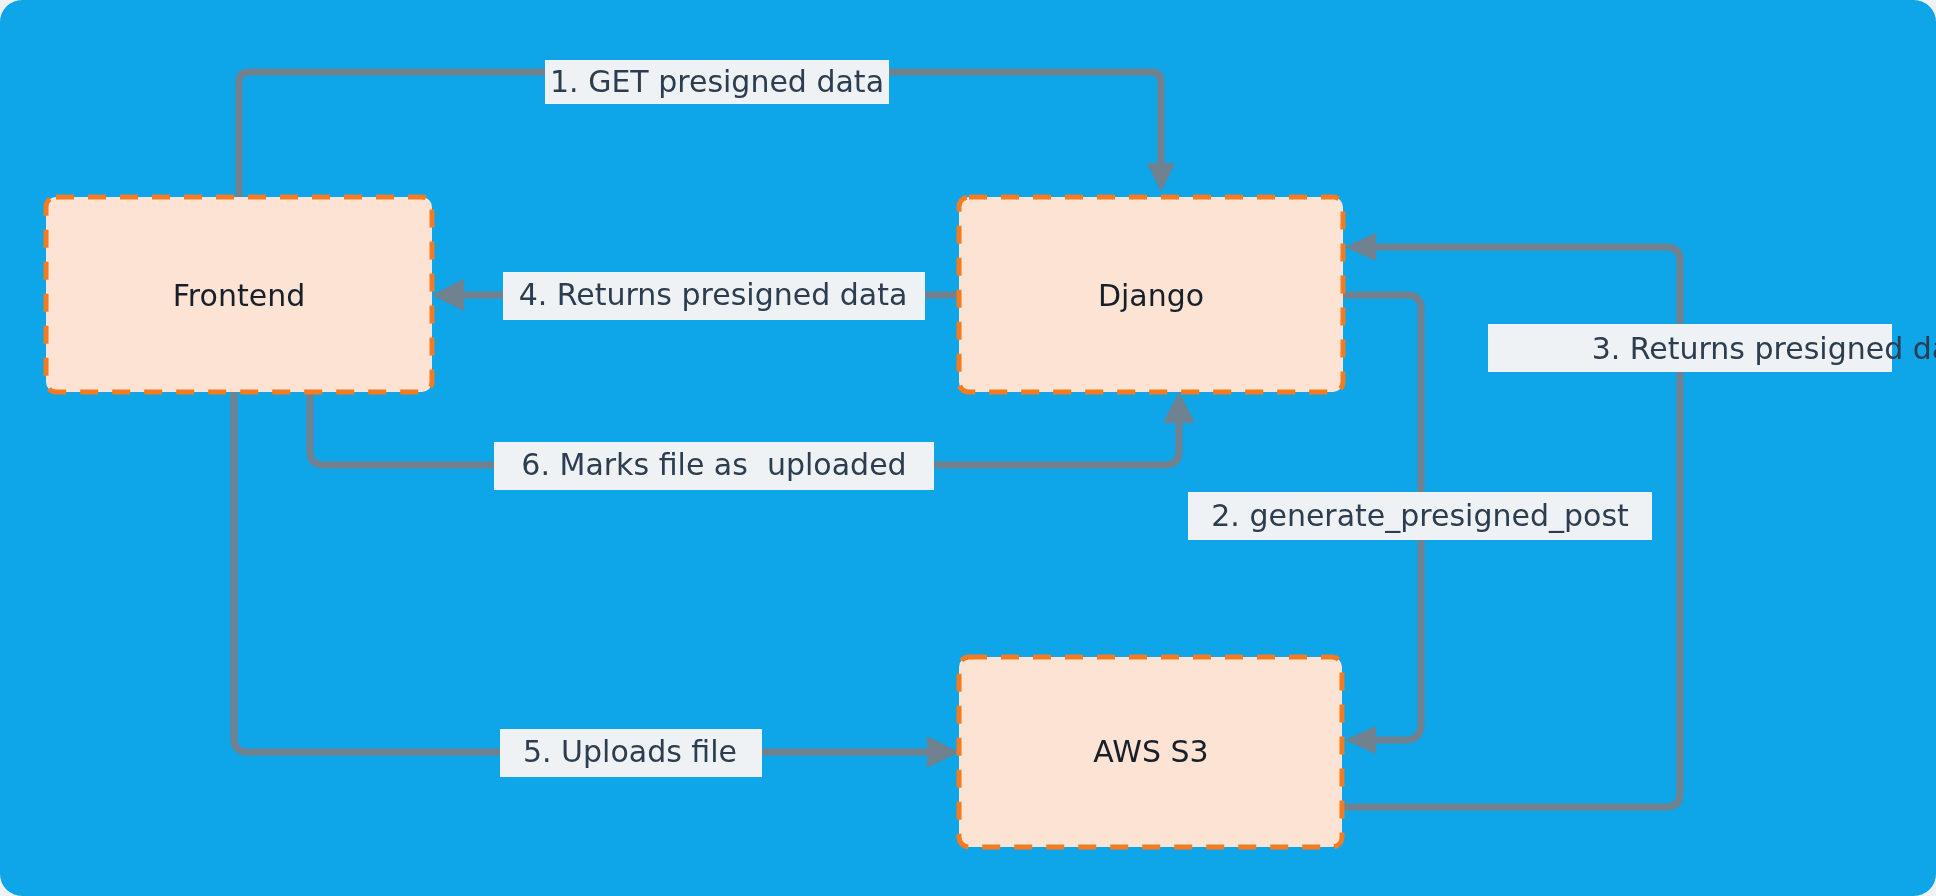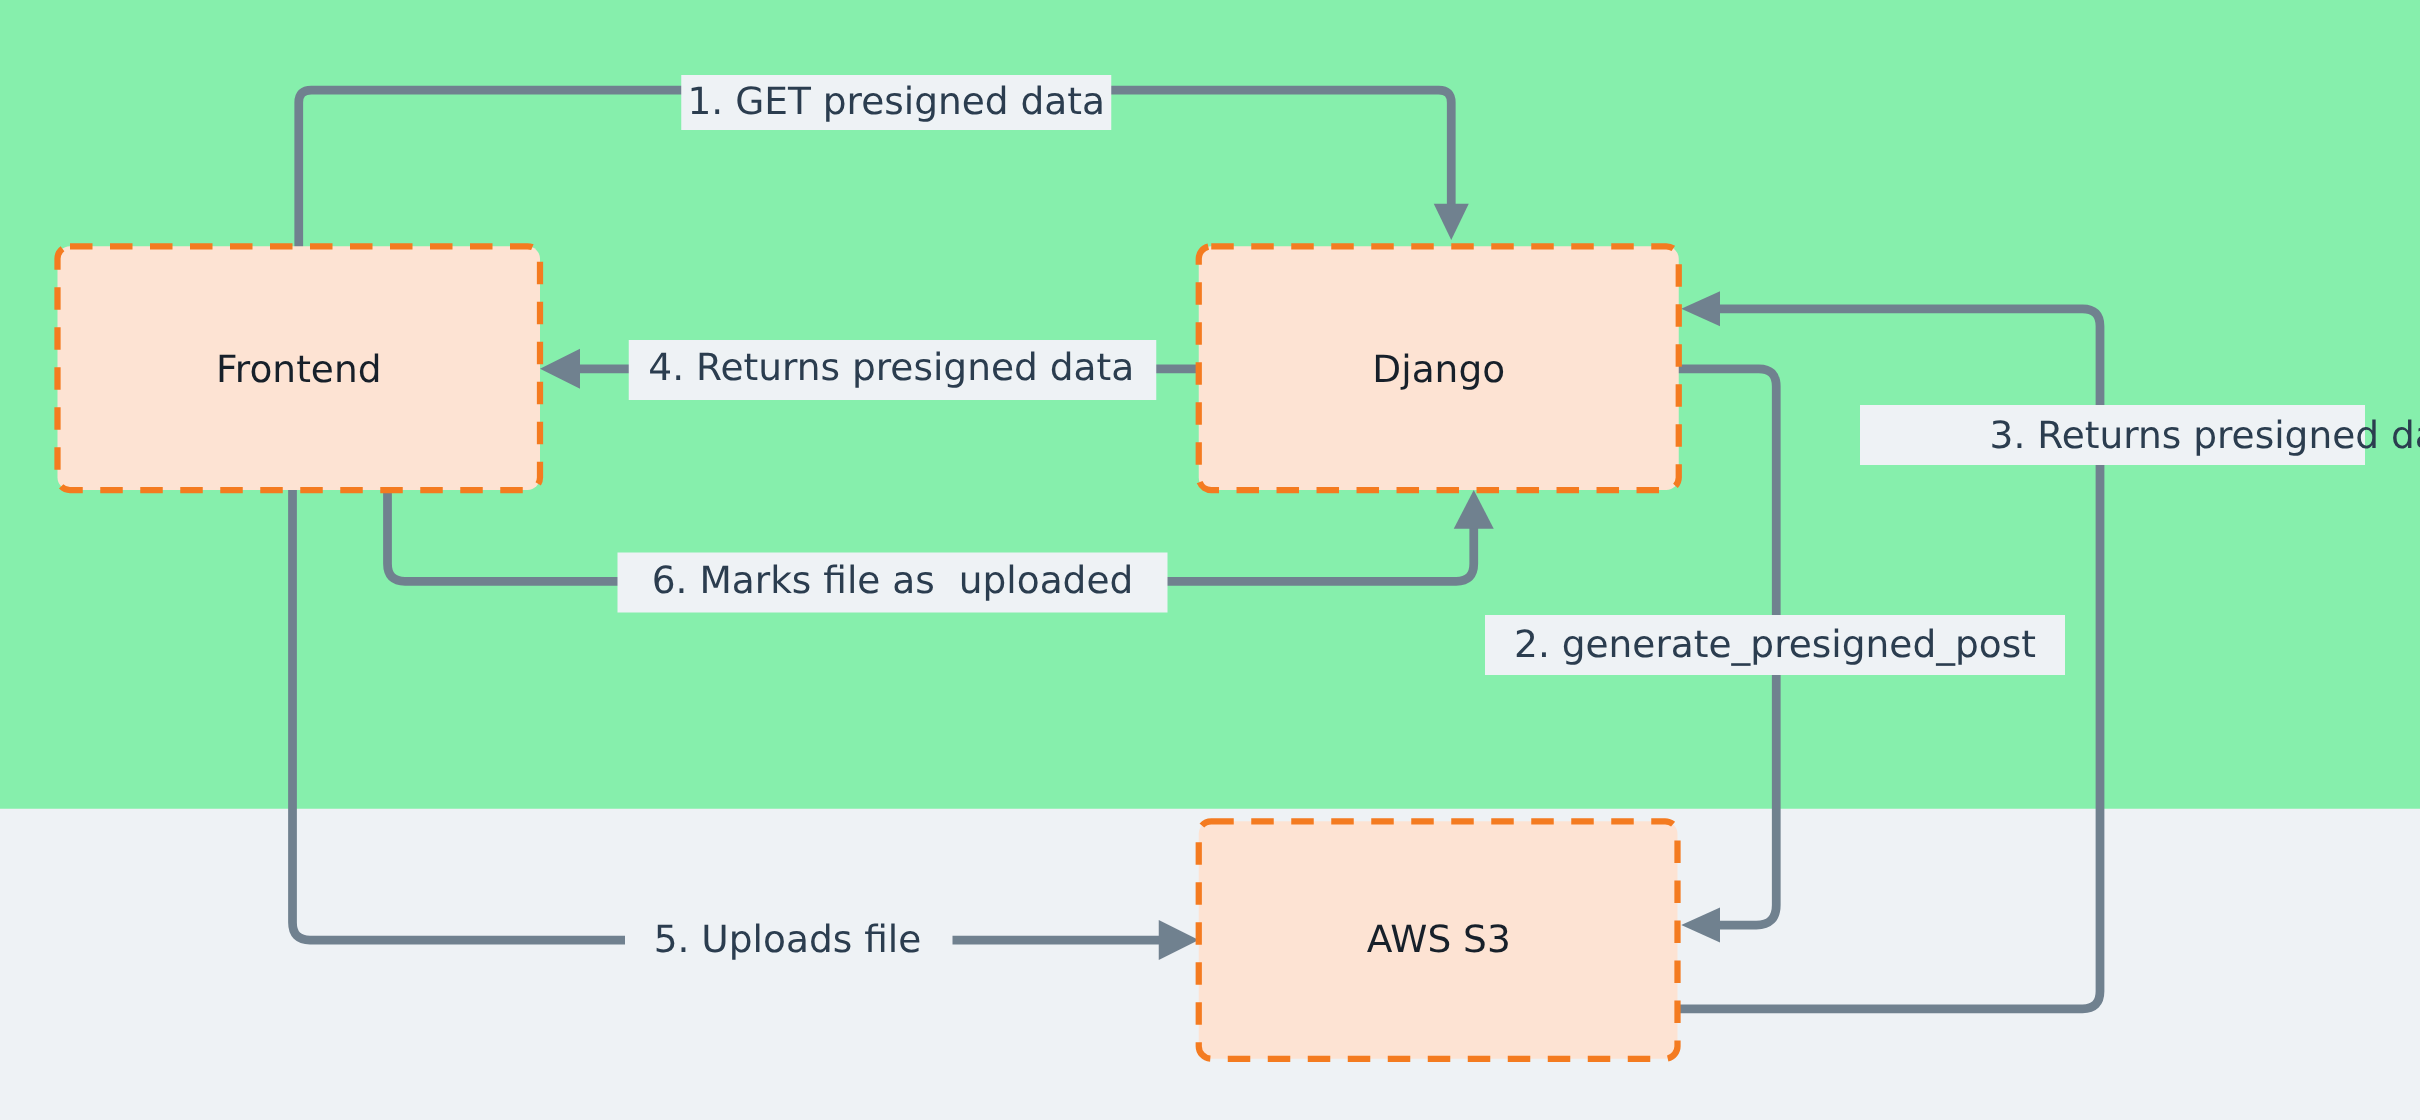--- a/index.html
+++ b/index.html
@@ -9,22 +9,23 @@
   }
   body {
     width: 1936px;
     height: 896px;
     font-family: "DejaVu Sans", sans-serif;
     overflow: hidden;
   }
   #diagram-root {
     position: relative;
     width: 1936px;
-    height: 647px;
-    background: #86efac;
+    height: 896px;
+    background: #0ea5e9;
+    border-radius: 22px;
   }
   svg#flow-svg {
     position: absolute;
     top: 0;
     left: 0;
     width: 1936px;
     height: 896px;
     display: block;
   }
   .node-label {

